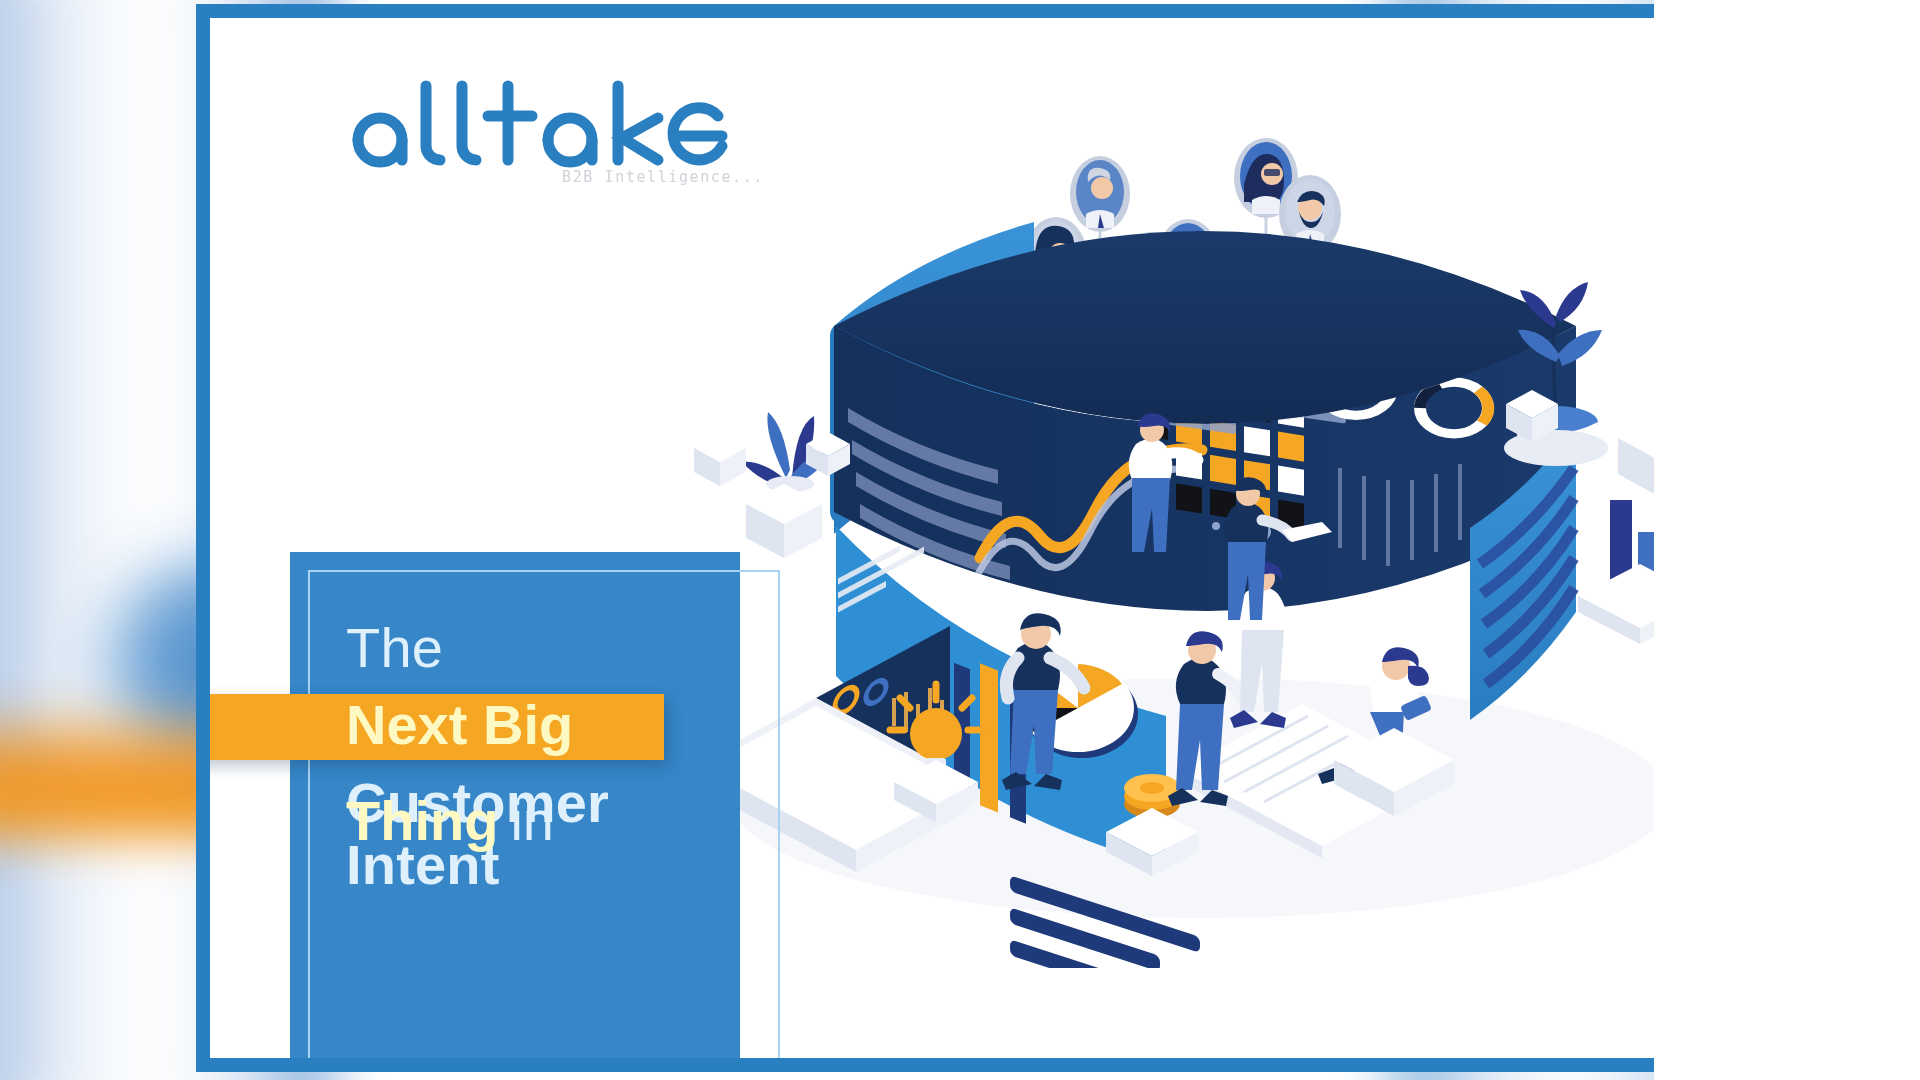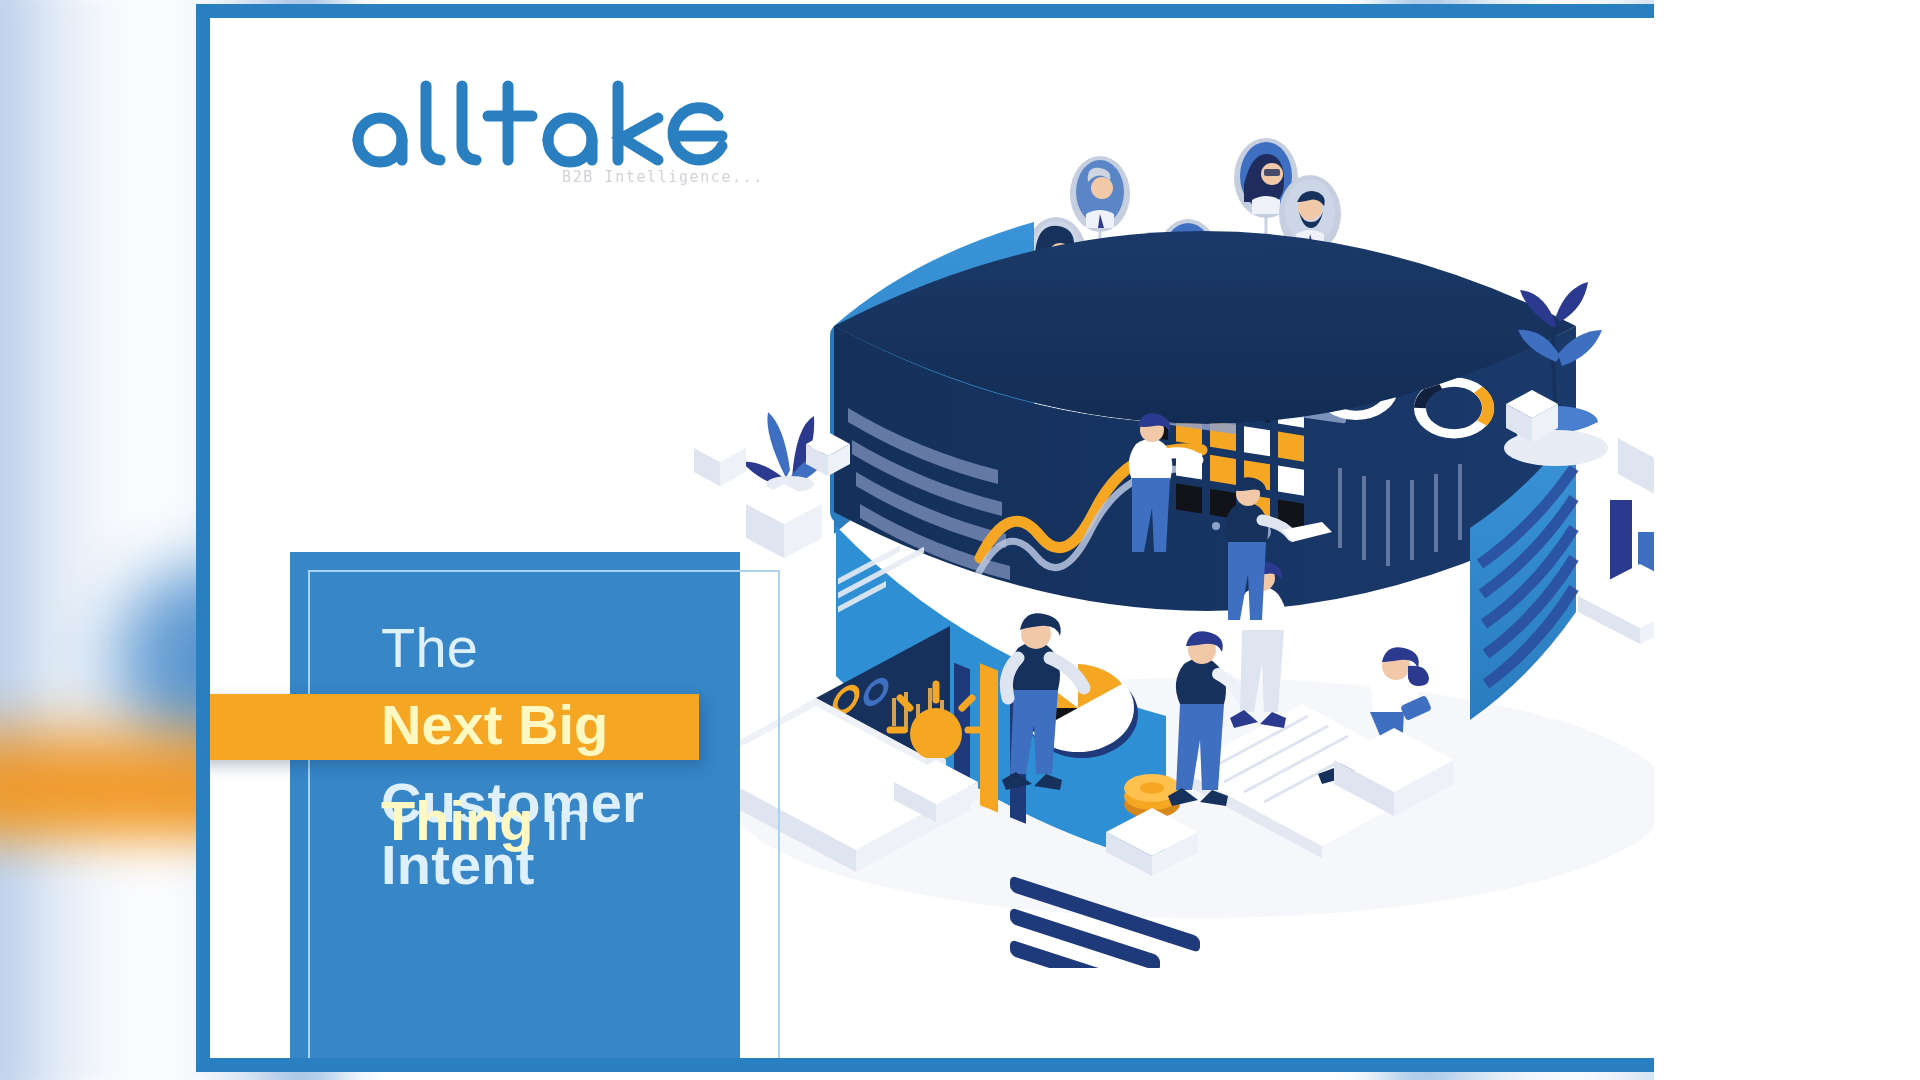--- a/index.html
+++ b/index.html
@@ -30,21 +30,21 @@
   
   .logo-wrap{position:absolute;left:140px;top:62px;width:420px;}
   .logo-mark{display:block;}
   .logo-tag{position:absolute;right:6px;top:88px;font-size:15px;letter-spacing:1.6px;
     color:#cfd3d8;font-family:"DejaVu Sans Mono",monospace;white-space:nowrap;}
 
   
   .panel{position:absolute;left:80px;top:534px;width:450px;height:546px;background:#3686c8;}
   .panel-frame{position:absolute;left:18px;top:18px;right:-40px;bottom:-40px;
     border:2px solid #a8d3f2;box-sizing:border-box;pointer-events:none;}
-  .panel-txt{position:absolute;left:56px;top:66px;width:420px;color:#eaf4fd;margin-left:35px;}
+  .panel-txt{position:absolute;left:56px;top:66px;width:420px;color:#eaf4fd;}
   .l1{font-size:56px;font-weight:300;line-height:1.08;color:#dff0fd;letter-spacing:.2px;}
   .l2row{position:relative;height:82px;line-height:82px;margin-top:6px;}
   .l3{font-size:56px;font-weight:700;line-height:1.1;color:#dff0fd;letter-spacing:.2px;margin-top:6px;}
   .hl-word{font-size:56px;font-weight:700;color:#fef9c3;position:relative;z-index:3;letter-spacing:0px;}
   .in-word{font-size:56px;font-weight:300;color:#dff0fd;position:relative;z-index:3;margin-left:12px;}
 
   
   .hl-band{position:absolute;left:-260px;top:10px;width:578px;height:66px;background:#f5a623;z-index:2;
     box-shadow:4px 6px 14px rgba(20,50,80,.28);}
 

